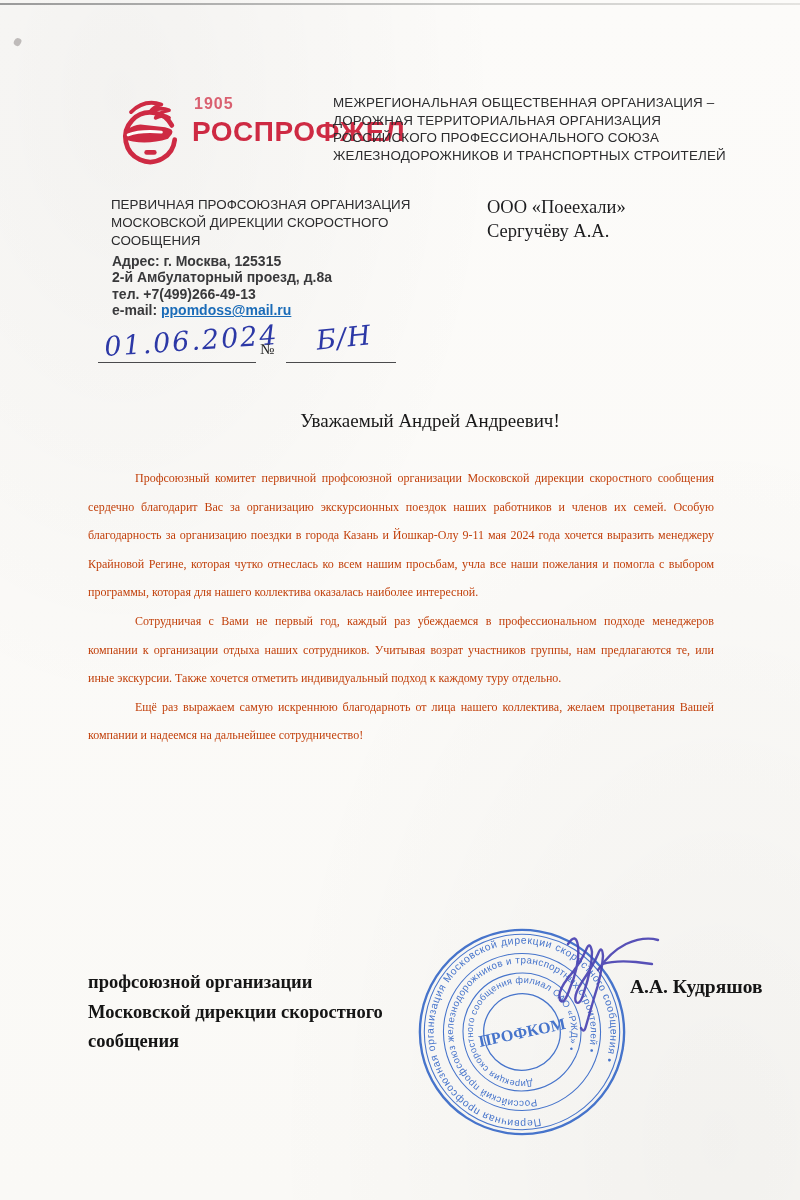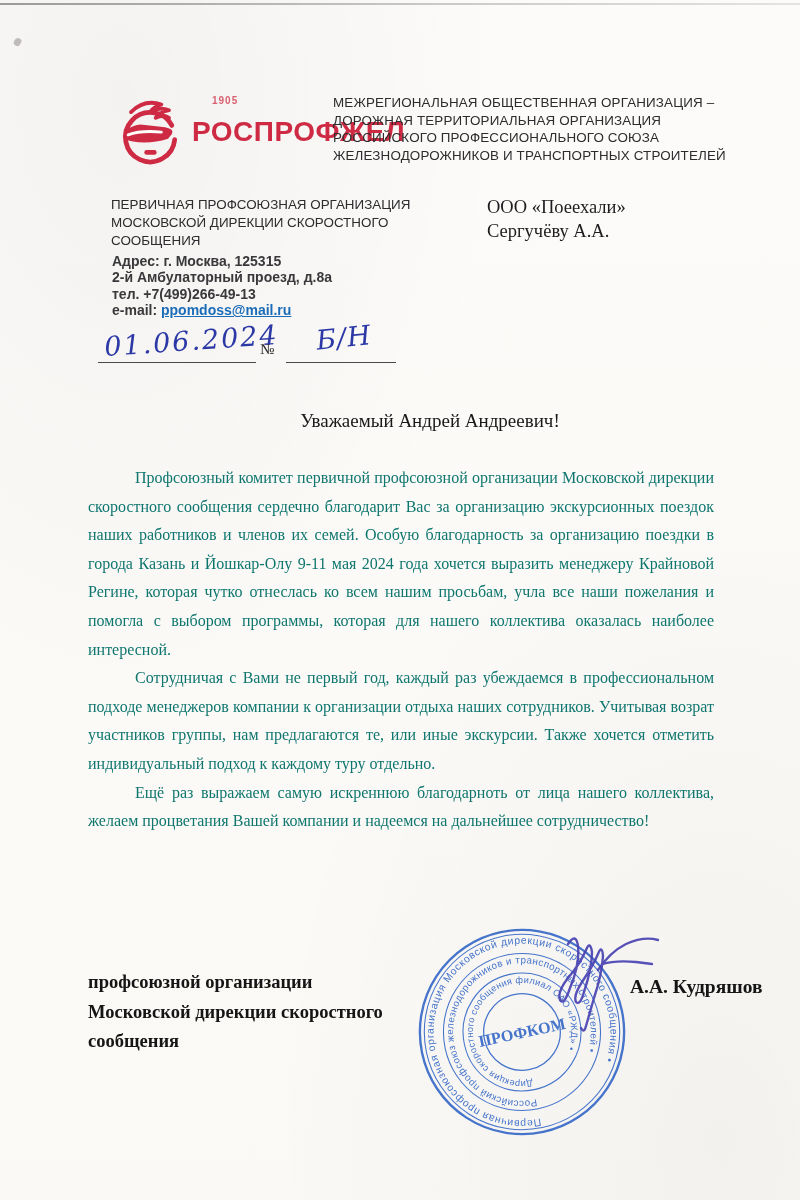--- a/index.html
+++ b/index.html
@@ -10,21 +10,21 @@
          radial-gradient(ellipse at 90% 95%, rgba(0,0,0,0.03), transparent 45%),
          linear-gradient(#fcfbf9,#faf9f6);}
   .scan-edge-top{position:absolute;left:0;top:3px;width:800px;height:2px;
        background:linear-gradient(90deg,#9a9a9a,#c9c9c7 55%,#e4e3e0);}
   .scan-speck{position:absolute;left:14px;top:38px;width:7px;height:8px;border-radius:60% 40% 50% 50%;
        background:rgba(90,80,80,0.35);transform:rotate(25deg);}
 
   
   .logo-wrap{position:absolute;left:112px;top:92px;width:230px;height:85px;}
   .logo-icon{position:absolute;left:0;top:2px;width:76px;height:78px;}
-  .logo-year{position:absolute;left:100px;top:3px;font-size:10px;font-weight:bold;color:#d96070;letter-spacing:1px;}
+  .logo-year{position:absolute;left:82px;top:3px;font-size:16px;font-weight:bold;color:#d96070;letter-spacing:1px;}
   .logo-brand{position:absolute;left:80px;top:24px;font-size:28px;font-weight:bold;color:#ce2a43;letter-spacing:0.5px;}
   .org-header{position:absolute;left:333px;top:94px;width:448px;font-size:13.4px;line-height:17.6px;
        color:#2c2c2e;letter-spacing:0.15px;}
   .sender-org{position:absolute;left:111px;top:196px;width:360px;font-size:13.4px;line-height:18px;color:#2c2c2e;}
   .addr{position:absolute;left:112px;top:253px;font-size:14px;line-height:16.4px;font-weight:bold;color:#39393b;}
   .addr a{color:#1b6cb8;text-decoration:underline;}
   .recipient{position:absolute;left:487px;top:196px;font-family:"Liberation Serif",serif;
        font-size:18.5px;line-height:23.5px;color:#1d1d1f;}
 
   
@@ -32,22 +32,22 @@
   .ref-date{position:absolute;left:104px;top:325px;font-size:27px;letter-spacing:2px;transform:rotate(-4deg);}
   .ref-line1{position:absolute;left:98px;top:338px;width:158px;height:24px;border-bottom:1.6px solid #4a4a4c;}
   .ref-no{position:absolute;left:260px;top:341px;font-family:"Liberation Serif",serif;font-size:15px;color:#222;}
   .ref-line2{position:absolute;left:286px;top:338px;width:110px;height:24px;border-bottom:1.6px solid #4a4a4c;}
   .ref-num{position:absolute;left:316px;top:322px;font-size:27px;letter-spacing:1px;transform:rotate(-6deg);}
 
   
   .salutation{position:absolute;left:140px;top:410px;width:580px;text-align:center;
        font-family:"Liberation Serif",serif;font-size:19px;color:#191919;}
   .letter-body{position:absolute;left:88px;top:464px;width:626px;
-       font-family:"Liberation Serif",serif;font-size:16px;line-height:28.6px;
-       color:#0f766e;text-align:justify;}
+       font-family:"Liberation Serif",serif;font-size:12px;line-height:28.6px;
+       color:#c2410c;text-align:justify;}
   .letter-body p{margin:0;text-indent:47px;}
 
   
   .sig-position{position:absolute;left:88px;top:968px;width:350px;
        font-family:"Liberation Serif",serif;font-weight:bold;font-size:18.5px;line-height:29.5px;color:#151515;}
   .sig-name{position:absolute;left:630px;top:976px;font-family:"Liberation Serif",serif;
        font-weight:bold;font-size:19.5px;color:#151515;}
   .stamp{position:absolute;left:414px;top:924px;width:216px;height:216px;transform:rotate(-12deg);opacity:0.88;}
   .autograph{position:absolute;left:540px;top:930px;width:130px;height:115px;}
 </style>

